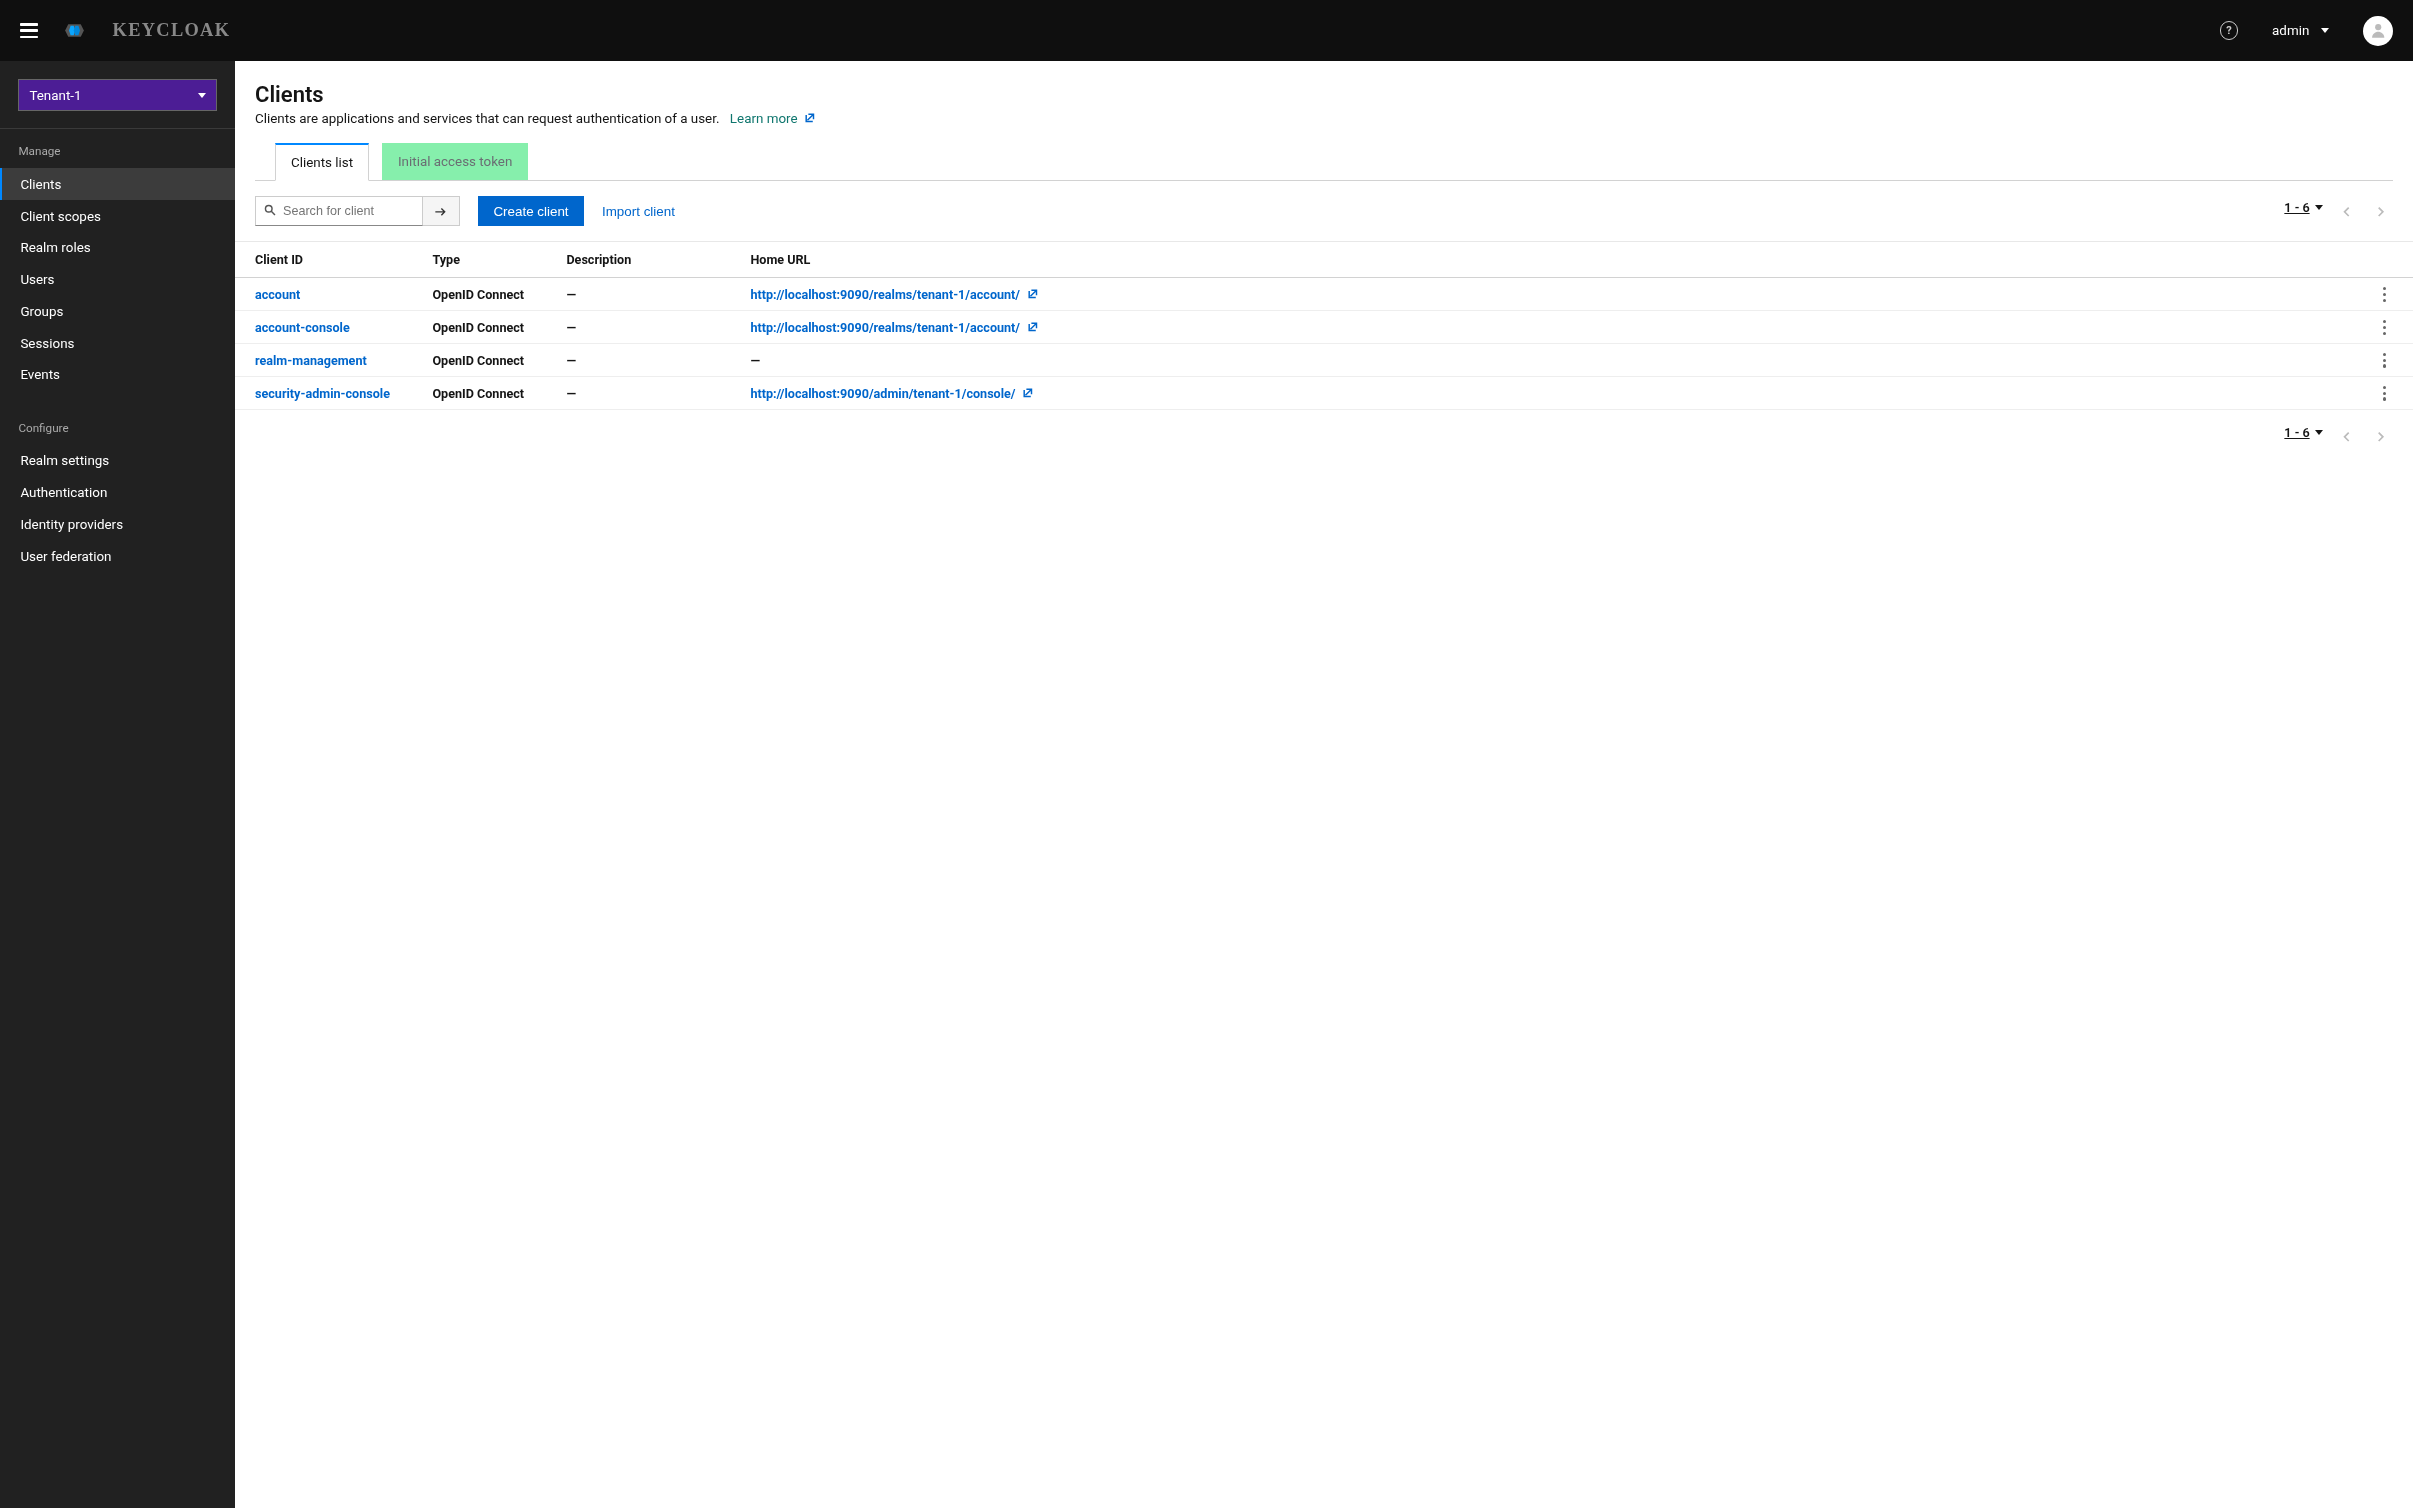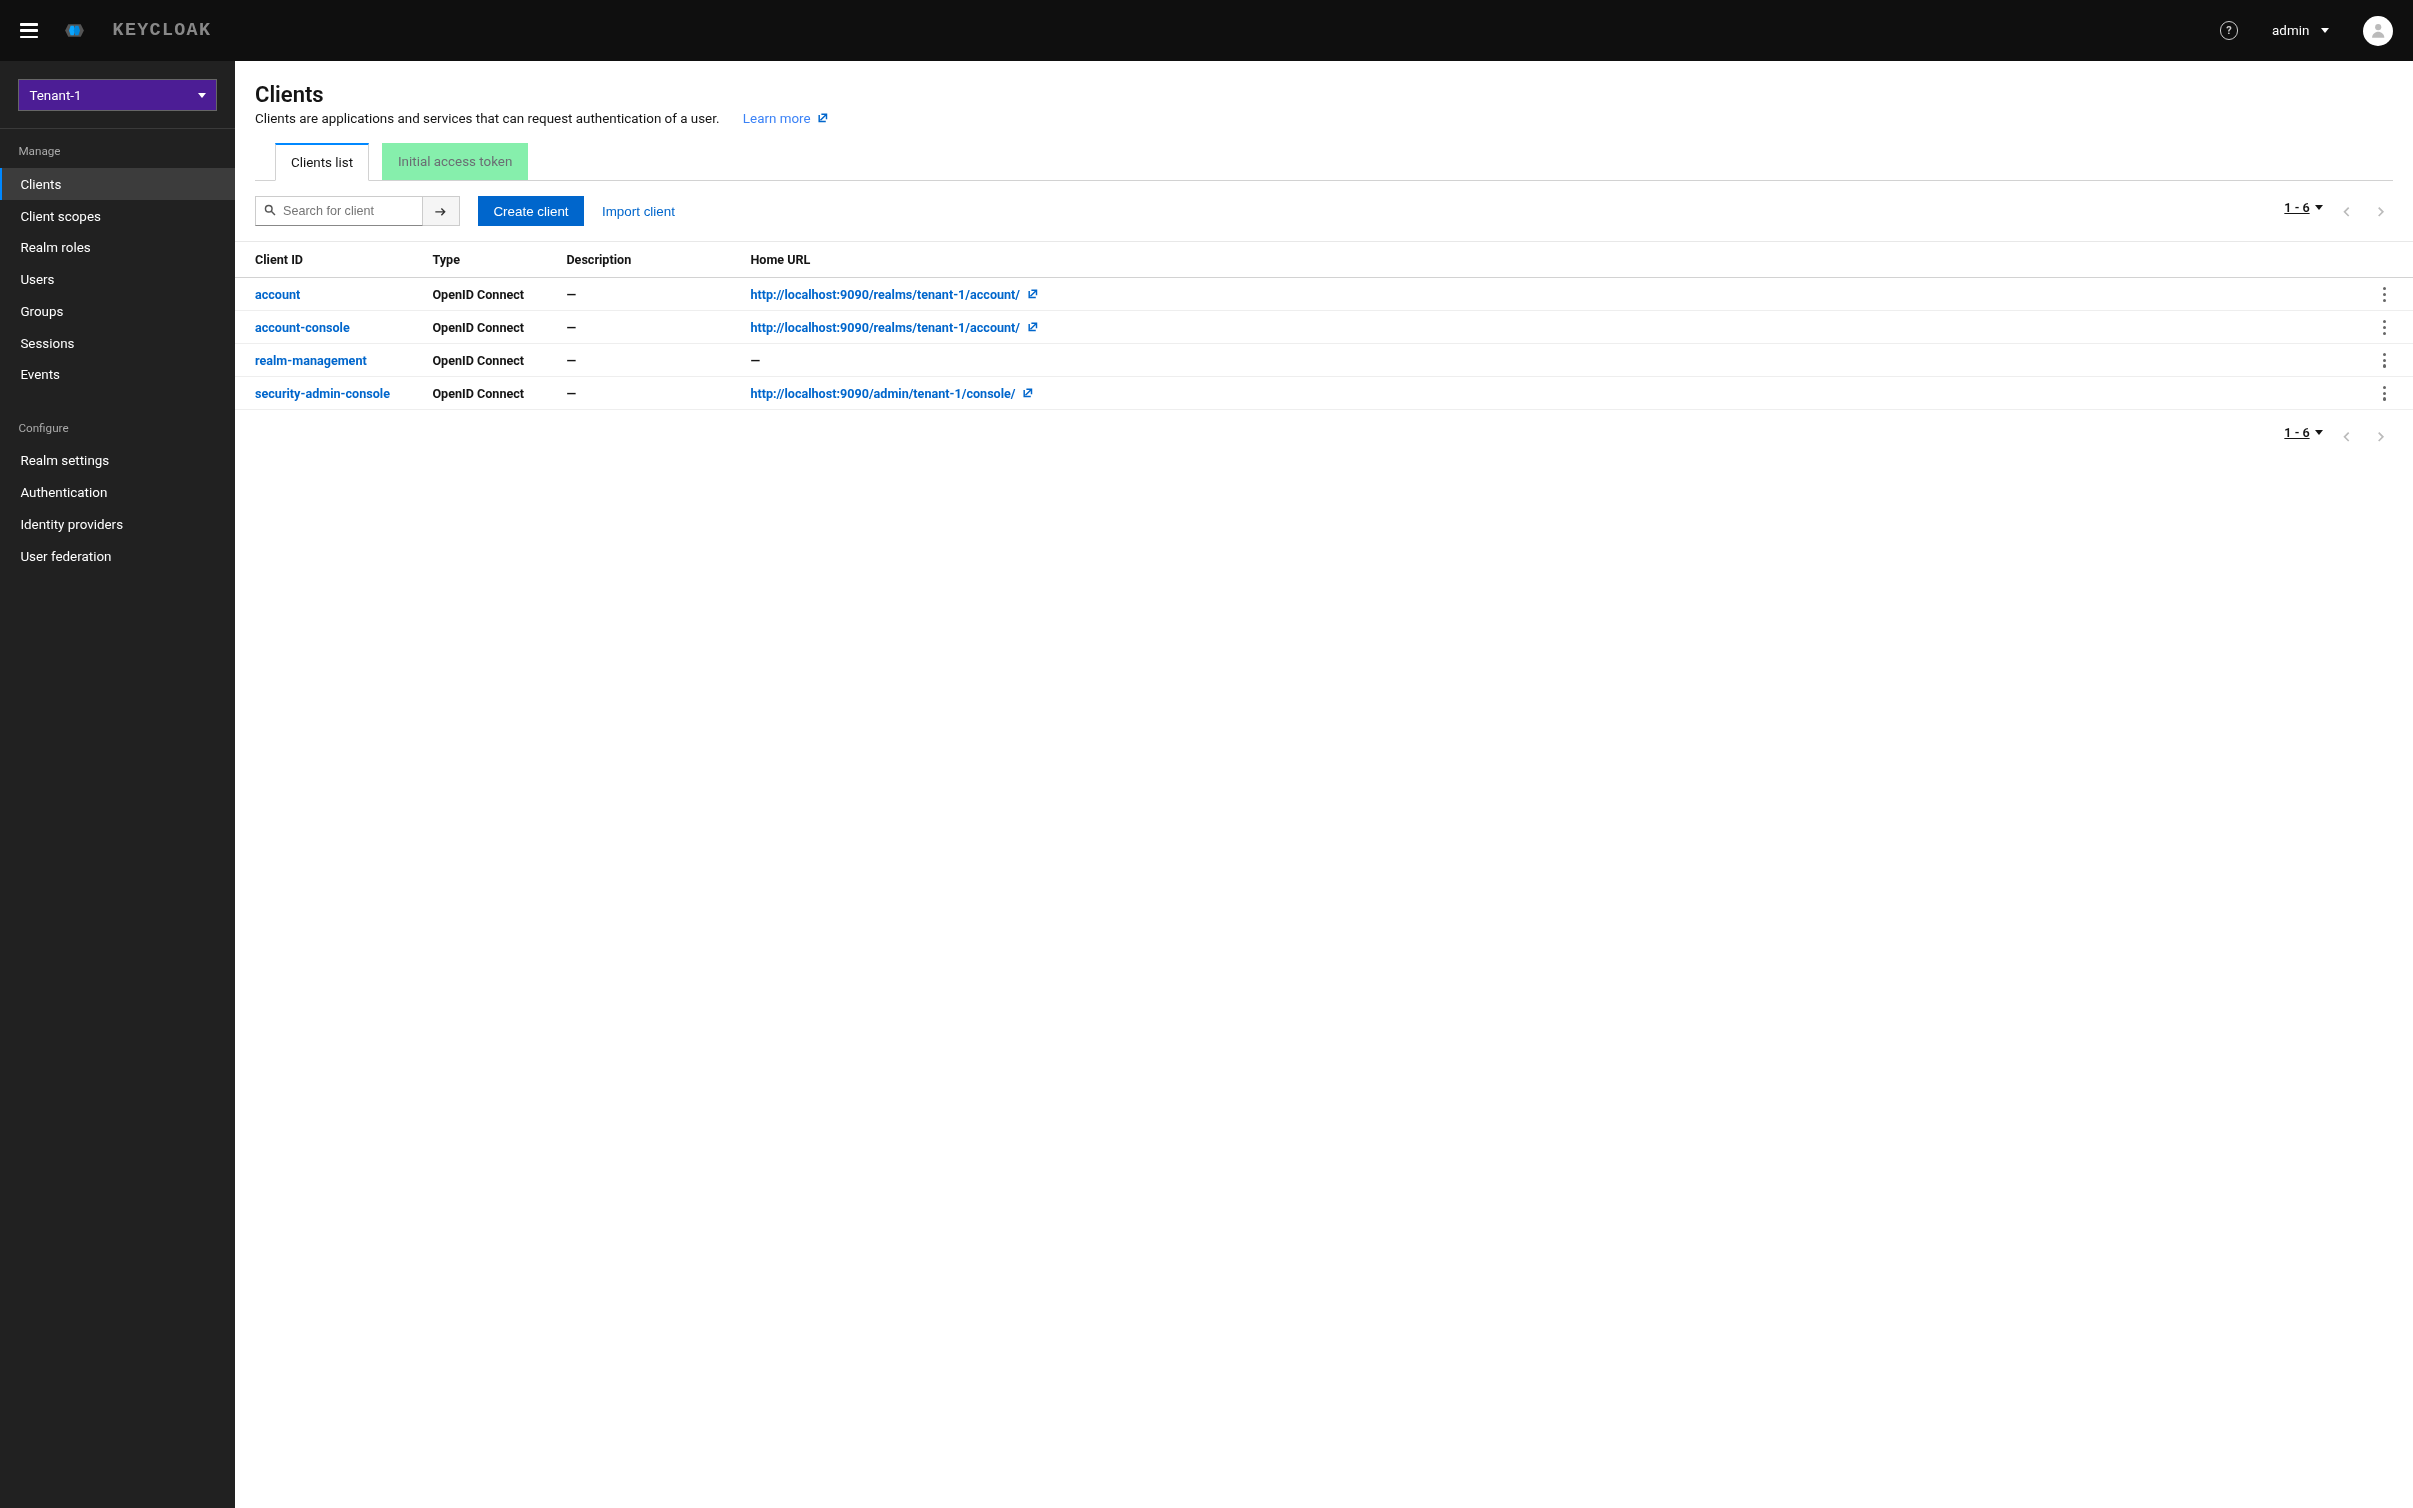--- a/index.html
+++ b/index.html
@@ -29,21 +29,21 @@
     .logo { display: flex; align-items: center; gap: 6.7px; }
     .logo-mark {
       width: 25px; height: 25px;
       position: relative;
     }
     .logo-text {
       color: #888;
       font-size: 18.4px;
       font-weight: 700;
       letter-spacing: 1.3px;
-      font-family: Liberation Mono, monospace;
+      font-family: Liberation Serif, serif;
       padding-left: 19px;
     }
     .header-right { display: flex; align-items: center; gap: 34px; }
     .help-icon {
       width: 18.4px; height: 18.4px; border-radius: 50%;
       border: 1.7px solid #ccc; display: flex; align-items: center; justify-content: center;
       color: #ccc; font-size: 11px; font-weight: 700; cursor: pointer;
     }
     .user-menu { display: flex; align-items: center; gap: 11.7px; cursor: pointer; color: #fff; font-size: 13.4px; }
     .caret-down {
@@ -98,21 +98,21 @@
 
     
     .main {
       flex: 1;
       overflow-y: auto;
       background: #fff;
     }
     .page-header { padding: 21px 20px 0; }
     .page-title { font-size: 22px; font-weight: 600; margin-bottom: 4.2px; }
     .page-description { font-size: 13.4px; color: #151515; }
-    .page-description a { color: #3b82f6; text-decoration: none; margin-left: 20px; cursor: pointer; }
+    .page-description a { color: #0f766e; text-decoration: none; margin-left: 7px; cursor: pointer; }
     .ext-link-icon {
       display: inline-block; width: 11.7px; height: 11.7px; margin-left: 3.4px; vertical-align: -0.8px;
     }
     .ext-link-icon svg { width: 11.7px; height: 11.7px; }
 
     
     .tabs {
       display: flex;
       margin-top: 17px;
       border-bottom: 0.8px solid #d2d2d2;

